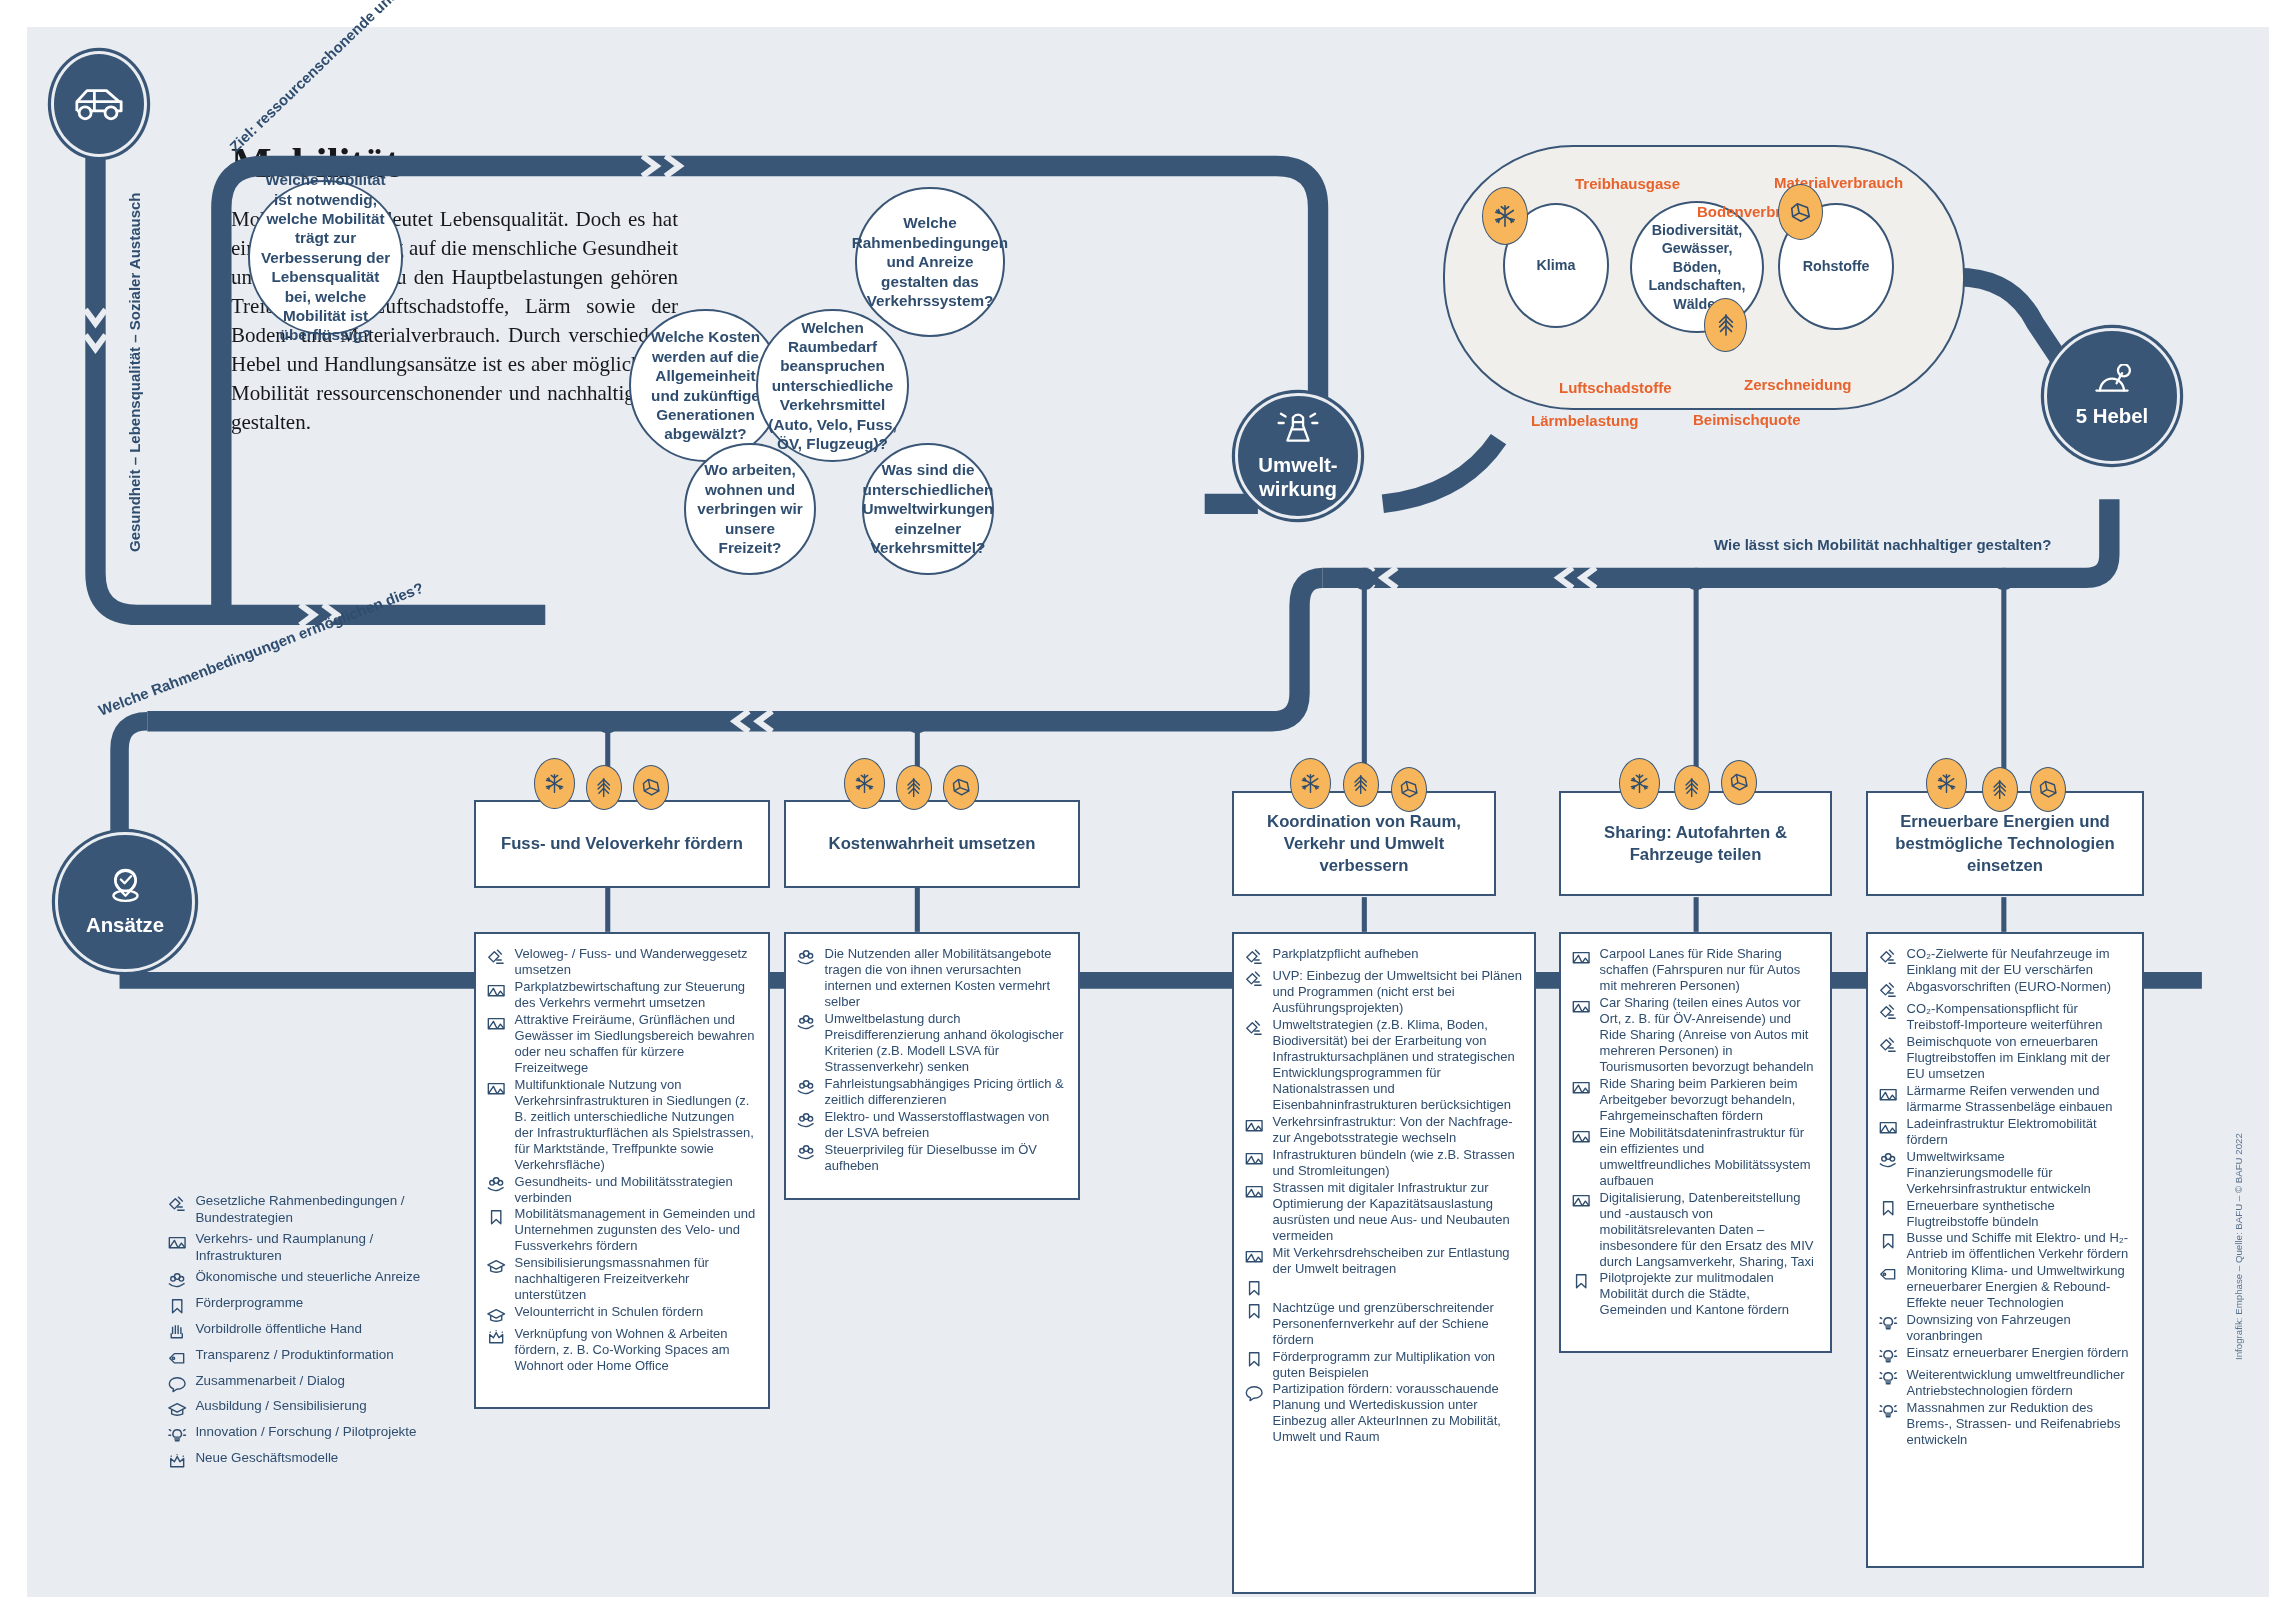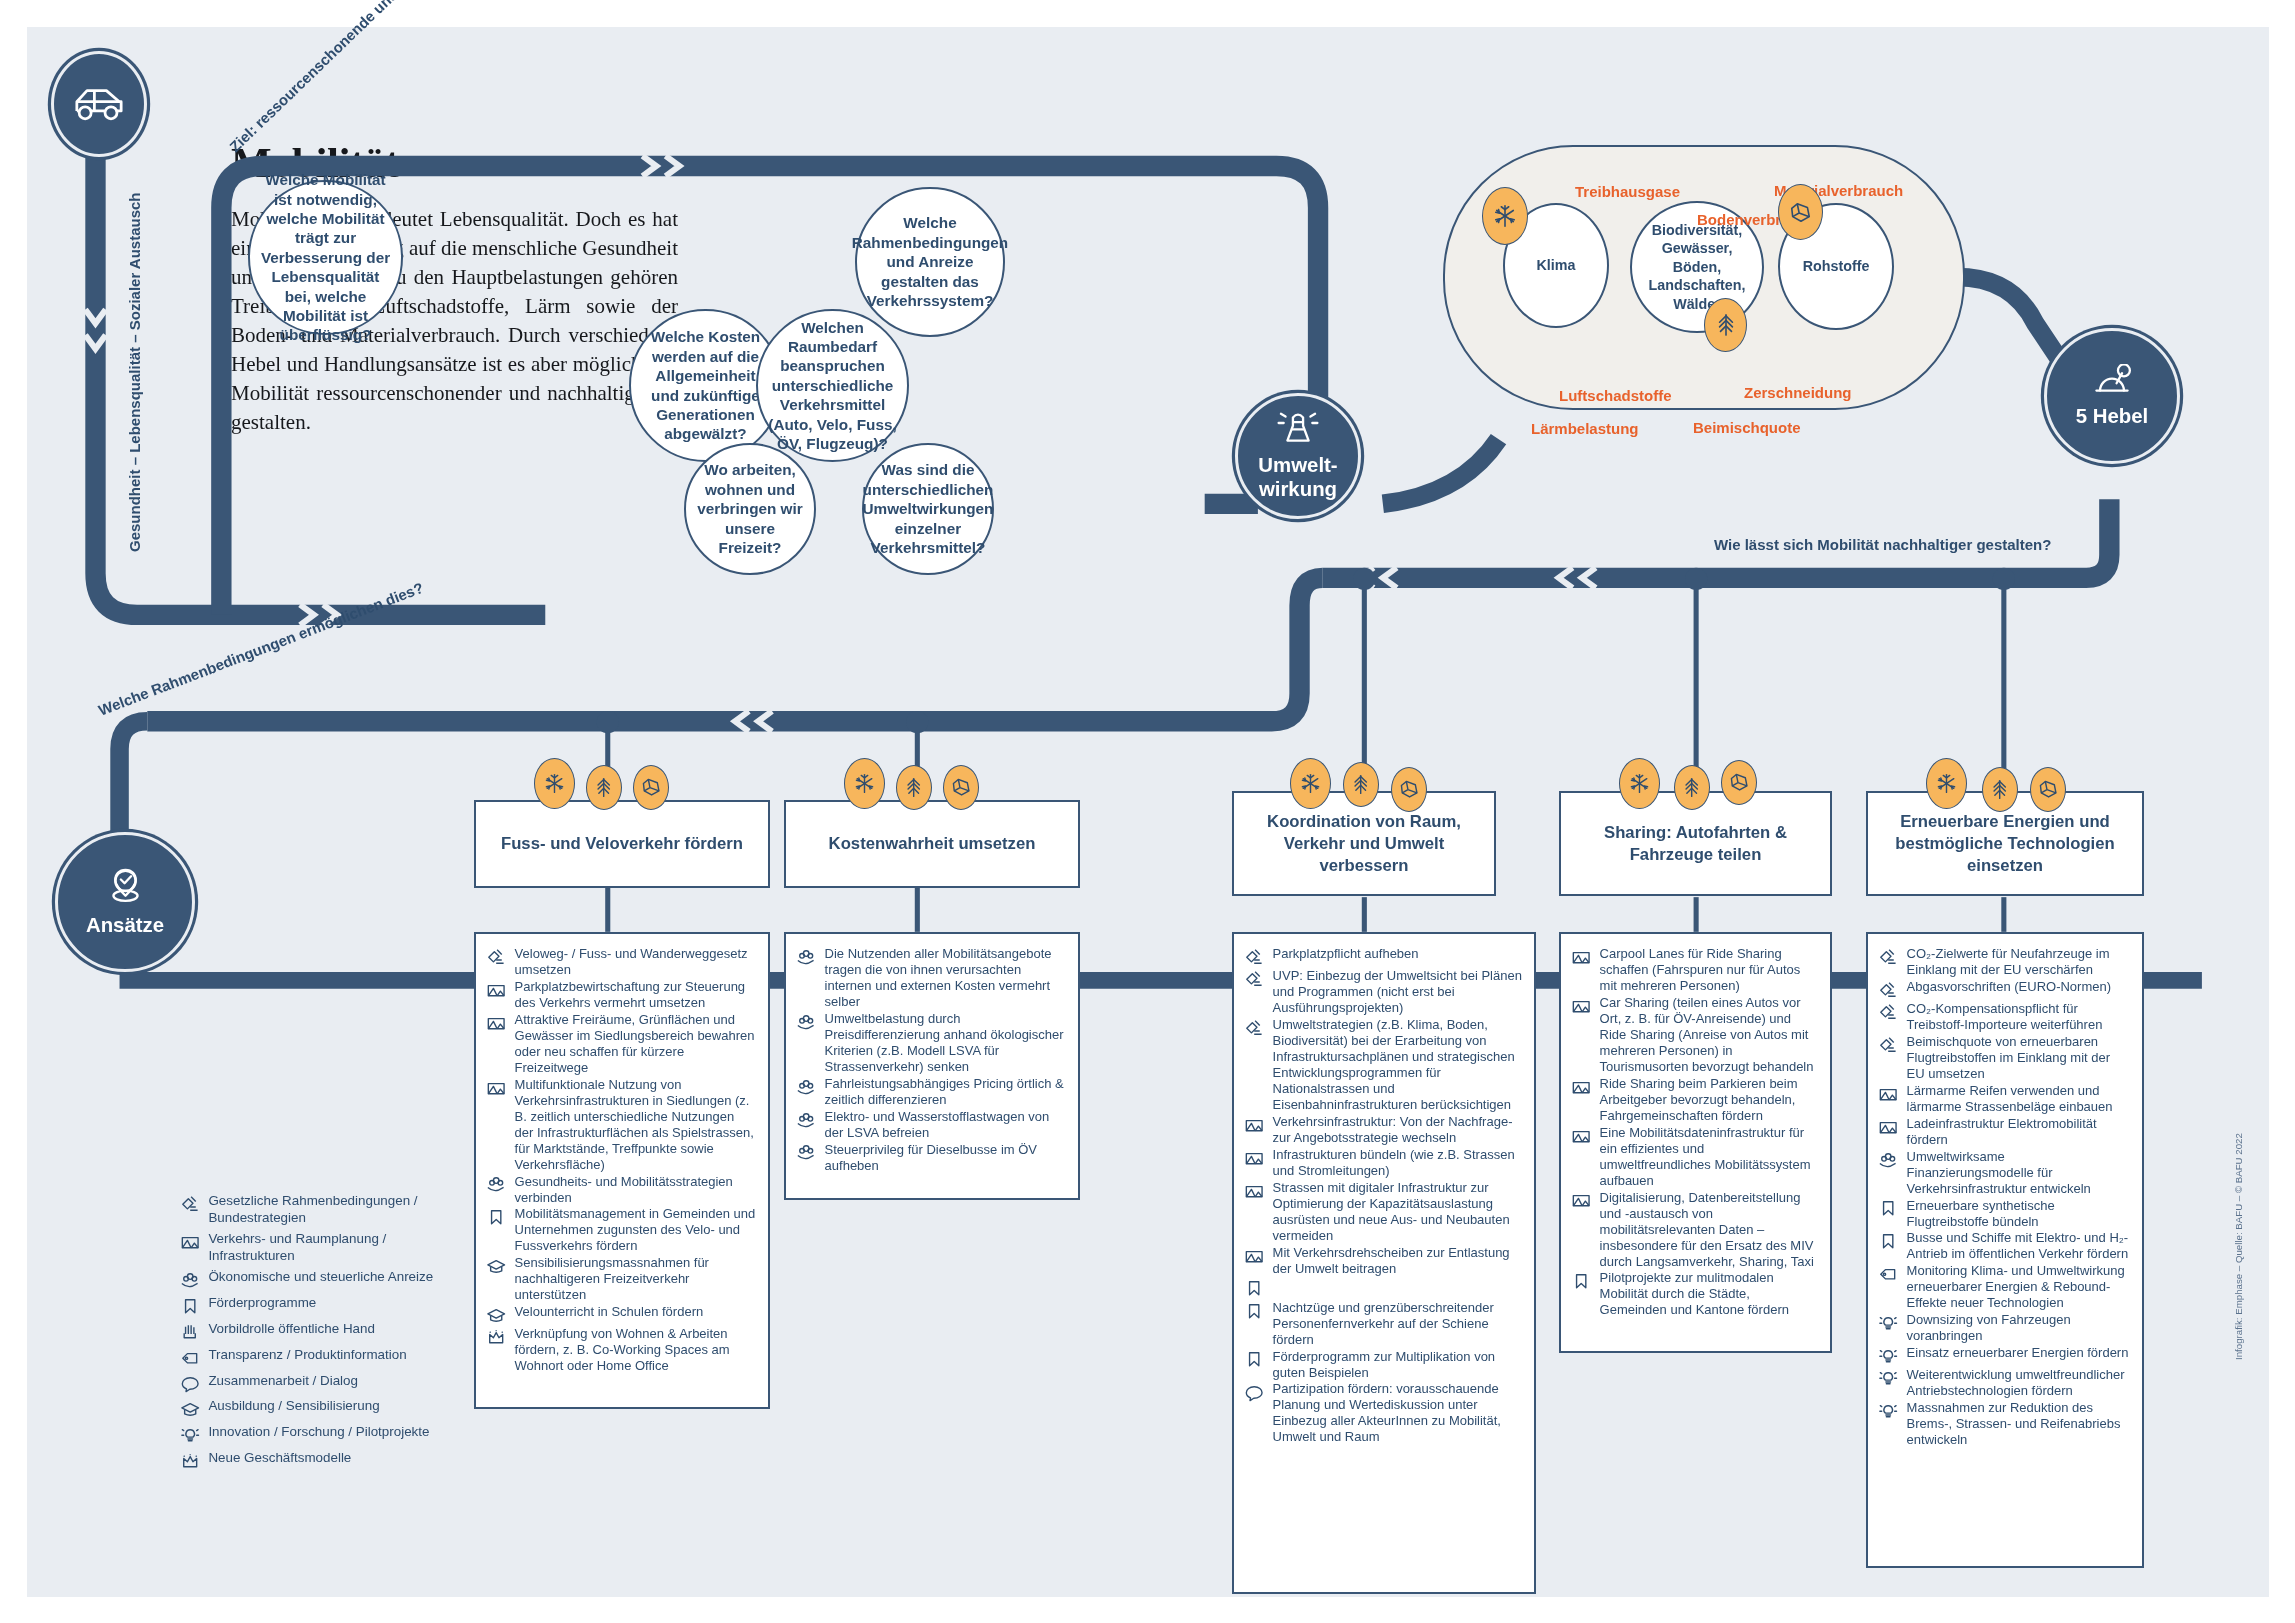--- a/index.html
+++ b/index.html
@@ -65,21 +65,21 @@
     border-radius:130px;z-index:20;
   }
   .envcircle{
     border-radius:50%;background:#ffffff;border:2.3px solid #3a5676;
     display:flex;align-items:center;justify-content:center;text-align:center;
     color:#2f4d6e;font-size:14.3px;font-weight:700;line-height:18.5px;
     z-index:22;padding:4.6px;box-sizing:border-box;
   }
   .envtag{
     position:absolute;color:#e8622c;font-size:15px;font-weight:700;
-    white-space:nowrap;z-index:26;margin-top:8px;
+    white-space:nowrap;z-index:26;
   }
   .obadge{
     position:absolute;border-radius:50%;background:#f7b65c;
     border:1.9px solid #3a5676;display:flex;align-items:center;justify-content:center;
     z-index:28;
   }
 
   
   .lever-title{
     position:absolute;background:#ffffff;border:2.3px solid #3a5676;
@@ -99,21 +99,21 @@
     color:#2f4d6e;font-size:13px;line-height:16px;font-weight:400;
   }
   .ellipseBadge{
     position:absolute;width:39px;height:49px;border-radius:50%;
     background:#f7b65c;border:1.9px solid #3a5676;
     display:flex;align-items:center;justify-content:center;z-index:28;
   }
   .ellipseBadge.sm{width:34px;height:43px;}
 
   
-  #legend{left:153px;top:1166px;width:296px;z-index:30;}
+  #legend{left:140px;top:1166px;width:296px;z-index:30;}
   #legend .li{margin-bottom:4.6px;}
   #legend .li .tx{font-size:13.4px;line-height:16.7px;}
 
   
   #credit{
     left:2206px;top:1333px;width:231px;
     transform:rotate(-90deg);transform-origin:0 0;
     color:#5b728d;font-size:9.7px;font-weight:400;white-space:nowrap;
     z-index:30;
   }

